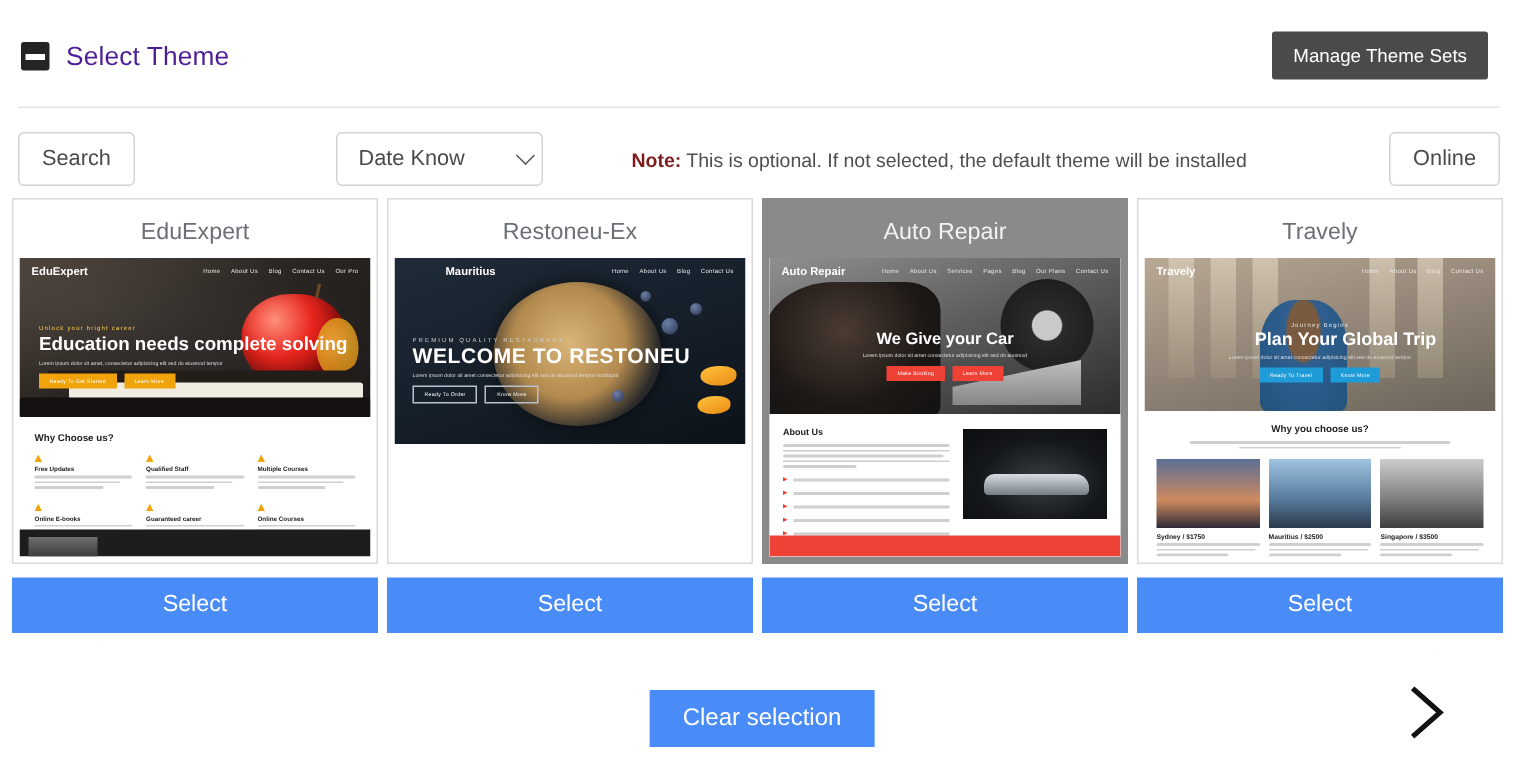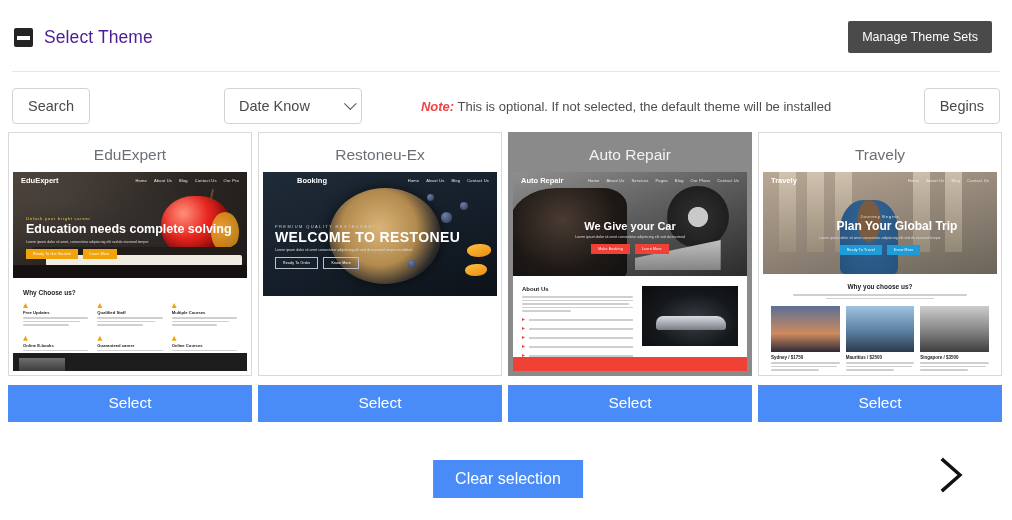--- a/index.html
+++ b/index.html
@@ -110,21 +110,21 @@
     rotate: 45deg;
     margin-top: -3px;
     pointer-events: none;
   }
   .note {
     margin-left: 59px;
     font-size: 13px;
     color: #4e4e4e;
     white-space: nowrap;
   }
-  .note b { color: #ef4444; font-weight: 700; font-style: italic; }
+  .note b { color: #7f1d1d; font-weight: 700; }
   .refresh-wrap { margin-left: auto; }
 
   
   .theme-grid {
     display: flex;
     gap: 6px;
     padding: 0 8px;
     margin-top: 6px;
     align-items: flex-start;
   }
@@ -399,21 +399,21 @@
     <div class="sel-box">Date Know</div>
     <span class="chev-down"></span>
   </div>
 
   <div class="note">
     <b>Note:</b>
     <span>This is optional. If not selected, the default theme will be installed</span>
   </div>
 
   <div class="refresh-wrap">
-    <button class="btn-outline">Begins</button>
+    <button class="btn-outline">Online</button>
   </div>
 </div>
 
 <div class="theme-grid">
 
   <div class="theme-card">
     <div class="card-box">
       <div class="card-title">EduExpert</div>
       <div class="preview">
         <div class="mini">
@@ -521,21 +521,21 @@
         <div class="mini">
           <div class="hero res-hero">
             <div class="pan"></div>
             <div class="berry" style="left:76%;top:40px;width:11px;height:11px;"></div>
             <div class="berry" style="left:84%;top:30px;width:8px;height:8px;"></div>
             <div class="berry" style="left:70%;top:22px;width:7px;height:7px;"></div>
             <div class="berry" style="left:62%;top:88px;width:8px;height:8px;"></div>
             <div class="mango" style="right:6px;top:72px;width:24px;height:13px;"></div>
             <div class="mango" style="right:10px;top:92px;width:22px;height:12px;"></div>
             <div class="nav">
-              <span class="brand" style="margin-left:26px;">Booking</span>
+              <span class="brand" style="margin-left:26px;">Mauritius</span>
               <span class="navlinks">
                 <span>Home</span>
                 <span>About Us</span>
                 <span>Blog</span>
                 <span>Contact Us</span>
               </span>
             </div>
             <div class="hero-center" style="top:52px;text-align:left;padding-left:12px;">
               <div class="kicker" style="color:#cfcfcf;letter-spacing:1.4px;">PREMIUM QUALITY RESTAURANT</div>
               <div class="h1" style="font-size:14px;letter-spacing:.4px;margin-top:1px;">WELCOME TO RESTONEU</div>

